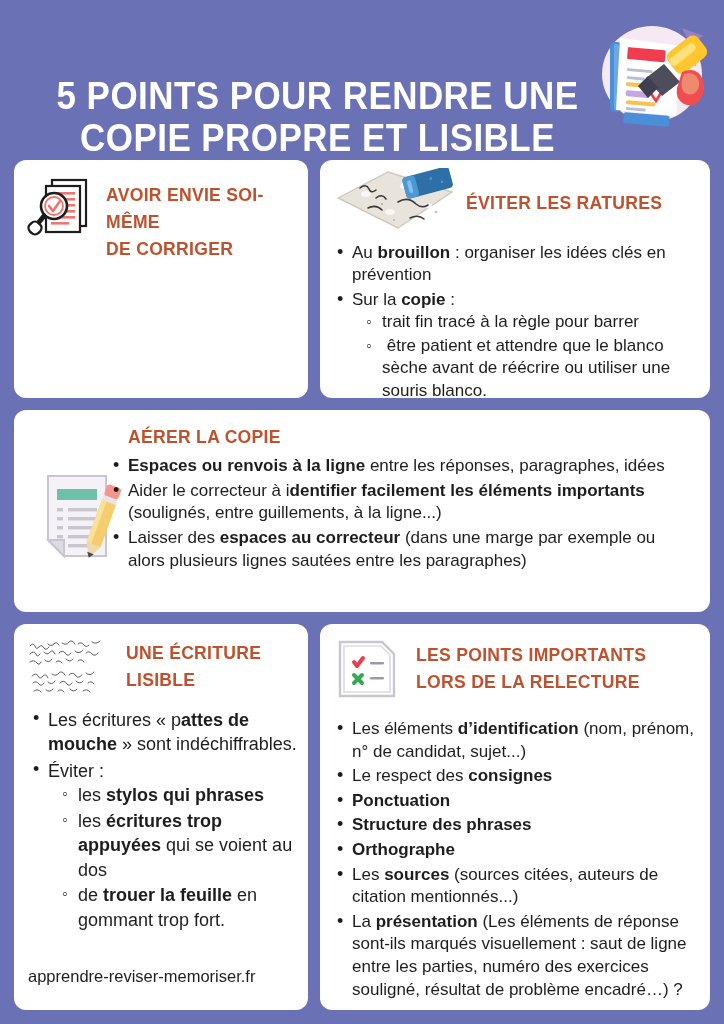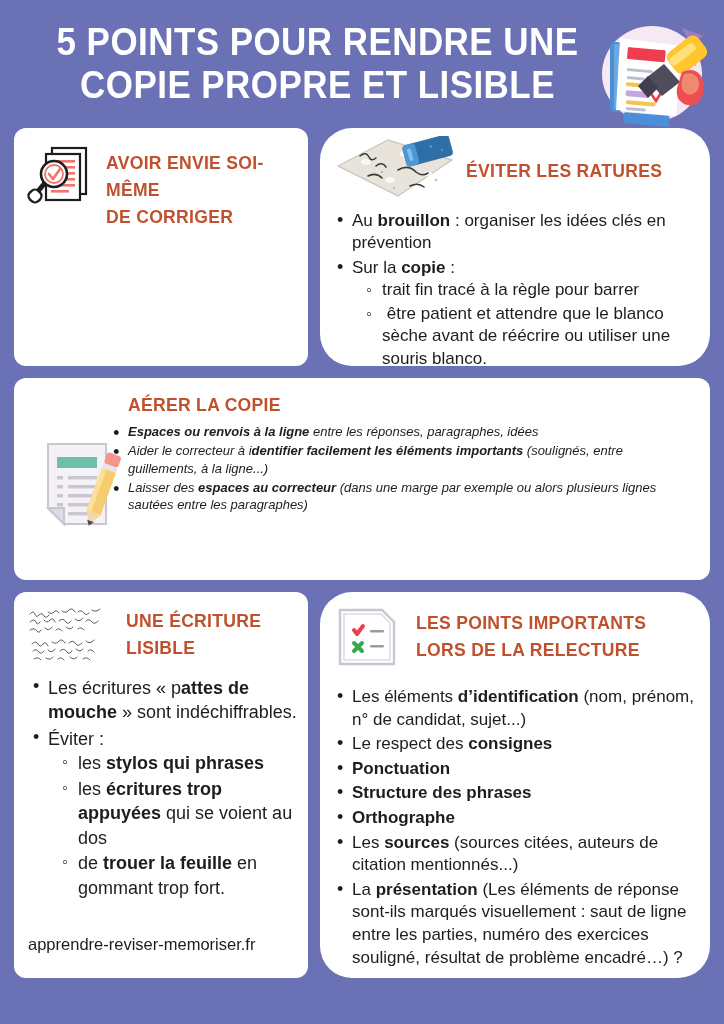--- a/index.html
+++ b/index.html
@@ -17,23 +17,23 @@
     position: relative;
     width: 724px;
     height: 1024px;
     background: #6a71b4;
     box-sizing: border-box;
   }
 
   
   .header {
     position: relative;
-    height: 128px;
+    height: 160px;
     display: flex;
-    align-items: center;
+    align-items: flex-end;
     justify-content: center;
     padding: 0 14px;
     box-sizing: border-box;
   }
   .header-title {
     color: #ffffff;
     font-family: "Liberation Sans Narrow", "Liberation Sans", sans-serif;
     font-weight: bold;
     font-size: 38px;
     line-height: 1.12;
@@ -65,21 +65,21 @@
     margin-bottom: 12px;
   }
   .card {
     background: #ffffff;
     border-radius: 12px;
     box-sizing: border-box;
     position: relative;
     overflow: hidden;
   }
   .card-narrow { width: 294px; flex: none; }
-  .card-wide   { flex: 1 1 auto; border-radius: 32px; }
+  .card-wide   { flex: 1 1 auto; }
   .card-full   { width: 100%; }
 
   .card-head {
     display: flex;
     align-items: flex-start;
     gap: 8px;
     padding: 10px 14px 2px 12px;
   }
   .card-head.inline-icon { padding-top: 8px; }
 
@@ -137,21 +137,21 @@
     left: -16px;
     top: 0px;
     font-size: 16px;
   }
   b { font-weight: bold; }
 
   
   .card-1 ul.bullets { padding-left: 32px; padding-right: 12px; font-size: 17px; }
   .card-2 ul.bullets { padding-left: 32px; padding-right: 14px; margin-top: 2px; }
   .card-3 ul.bullets { padding-left: 114px; padding-right: 16px; margin-top: 4px; }
-  .card-3 ul.bullets li { font-size: 13px; line-height: 1.34; font-style: italic; }
+  .card-3 ul.bullets li { font-size: 17px; line-height: 1.34; }
   .card-4 ul.bullets { padding-left: 34px; padding-right: 10px; margin-top: 10px; }
   .card-4 ul.bullets li { font-size: 18px; line-height: 1.36; }
   .card-5 ul.bullets { padding-left: 32px; padding-right: 12px; margin-top: 8px; }
   .card-5 ul.bullets li { font-size: 17px; line-height: 1.33; }
 
   
   .card-footer-url {
     position: absolute;
     left: 14px;
     bottom: 24px;

